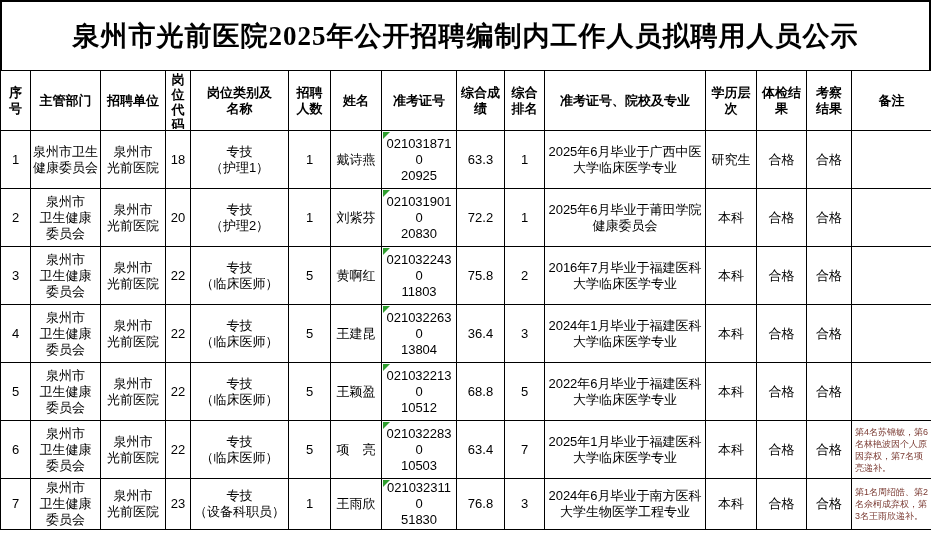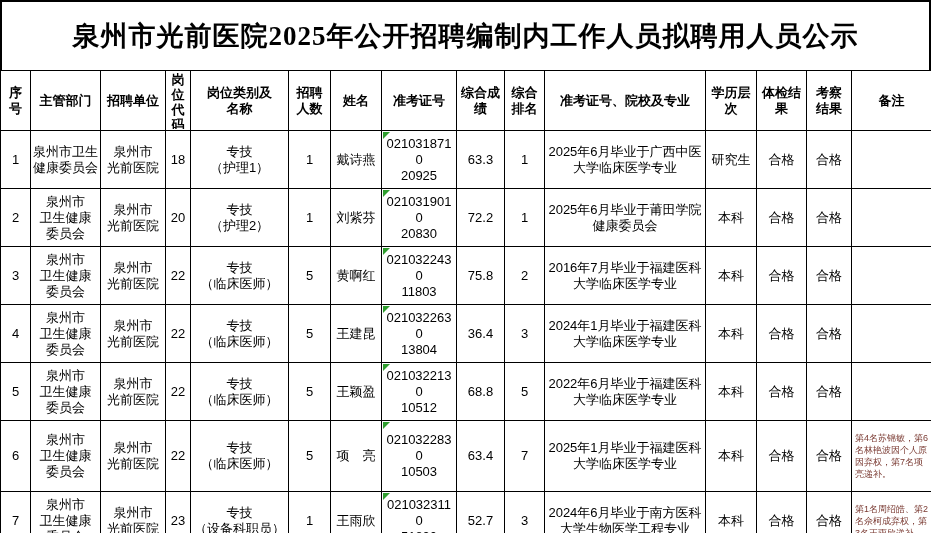--- a/index.html
+++ b/index.html
@@ -31,21 +31,21 @@
   .vclip { height:57px; overflow:hidden; line-height:15px; }
 
   td.ticket { position:relative; }
   .tri {
     position:absolute; top:1px; left:1px; width:0; height:0;
     border-top:7px solid #2e9e2e; border-right:7px solid transparent;
   }
 
   td.remark {
     font-size:9px; line-height:12px; text-align:left;
-    color:#7a3a32; padding:11px 3px; white-space:normal;
+    color:#7a3a32; padding:4px 3px; white-space:normal;
   }
 </style>
 </head>
 <body>
 
 <div class="sheet">
 
   <div class="title-bar">泉州市光前医院2025年公开招聘编制内工作人员拟聘用人员公示</div>
 
   <table class="grid">
@@ -241,21 +241,21 @@
 委员会</td>
     <td>泉州市
 光前医院</td>
     <td>23</td>
     <td>专技
 （设备科职员）</td>
     <td>1</td>
     <td>王雨欣</td>
     <td class="ticket"><span class="tri"></span><span>0210323110
 51830</span></td>
-    <td>52.7</td>
+    <td>76.8</td>
     <td>3</td>
     <td>2024年6月毕业于南方医科
 大学生物医学工程专业</td>
     <td>本科</td>
     <td>合格</td>
     <td>合格</td>
     <td class="remark">第1名周绍皓、第2名佘柯成弃权，第3名王雨欣递补。</td>
   </tr>
       </tbody>
   </table>

